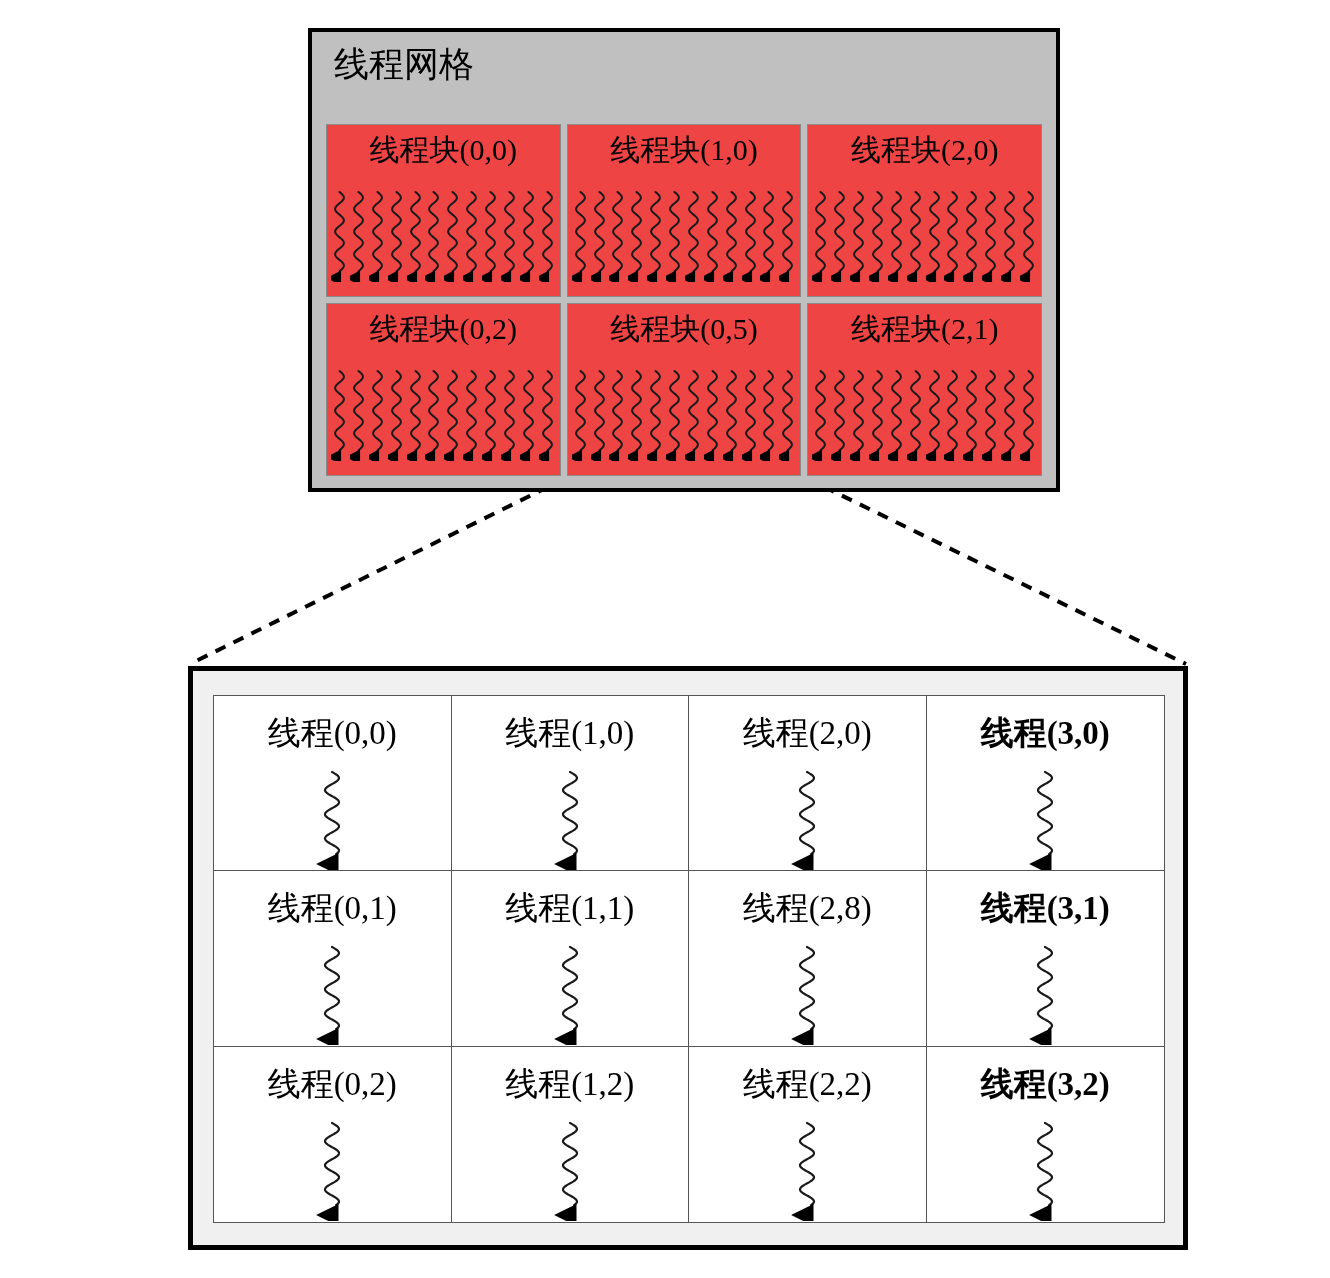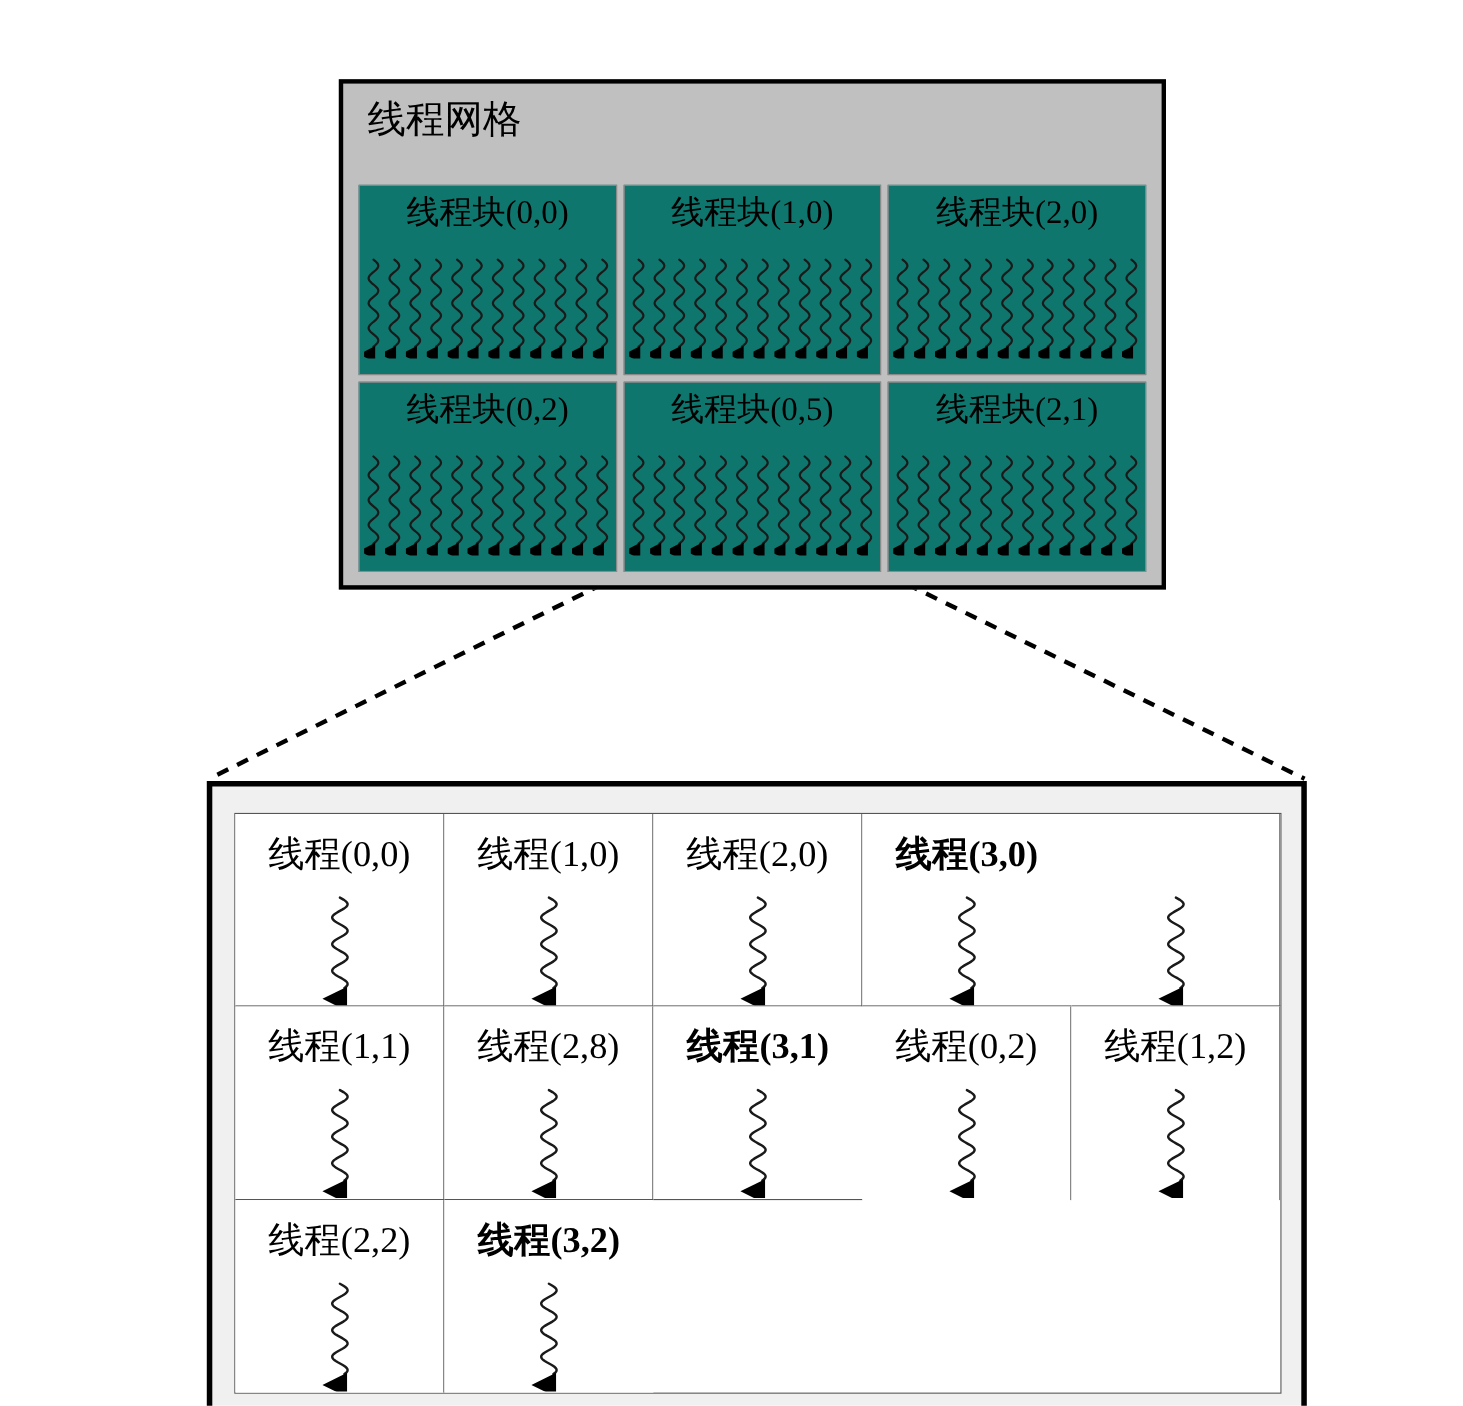--- a/index.html
+++ b/index.html
@@ -14,21 +14,20 @@
     position: relative;
     font-family: "Liberation Serif", "DejaVu Serif", serif;
     overflow: hidden;
   }
 
   #stage {
     position: absolute;
     left: 0; top: 0;
     width: 1330px;
     height: 1126px;
-    margin-top: 44px;
   }
 
   
   #connectors {
     position: absolute;
     left: 0; top: 0;
     width: 1330px;
     height: 1278px;
     pointer-events: none;
   }
@@ -59,21 +58,21 @@
     top: 92px;
     width: 716px;
     height: 352px;
     display: grid;
     grid-template-columns: repeat(3, 1fr);
     grid-template-rows: repeat(2, 1fr);
     gap: 6px;
   }
   .block {
     position: relative;
-    background: #0f766e;
+    background: #ef4444;
     border: 1px solid #8a8a8a;
     box-sizing: border-box;
     overflow: hidden;
   }
   .block-label {
     position: absolute;
     left: 0;
     right: 0;
     top: 6px;
     text-align: center;
@@ -108,21 +107,21 @@
   .detail-inner {
     position: absolute;
     left: 20px;
     top: 24px;
     width: 952px;
     height: 528px;
     background: #ffffff;
     border: 1px solid #555555;
     box-sizing: border-box;
     display: grid;
-    grid-template-columns: repeat(5, 1fr);
+    grid-template-columns: repeat(4, 1fr);
     grid-template-rows: repeat(3, 1fr);
   }
   .thread-cell {
     position: relative;
     box-sizing: border-box;
     border-right: 1px solid #555555;
     border-bottom: 1px solid #555555;
     background: #ffffff;
     overflow: hidden;
   }
@@ -666,20 +665,21 @@
         <div class="thread-label">线程(3,0)</div>
         <div class="thread-squiggle">
             <svg width="34" height="100" viewBox="0 0 34 100">
               <path d="M17.00 2.00 L18.65 2.91 L20.20 3.83 L21.57 4.74 L22.69 5.65 L23.49 6.56 L23.92 7.48 L23.97 8.39 L23.63 9.30 L22.91 10.22 L21.86 11.13 L20.54 12.04 L19.02 12.95 L17.39 13.87 L15.74 14.78 L14.15 15.69 L12.73 16.61 L11.54 17.52 L10.67 18.43 L10.14 19.34 L10.00 20.26 L10.26 21.17 L10.89 22.08 L11.86 23.00 L13.13 23.91 L14.61 24.82 L16.22 25.74 L17.88 26.65 L19.49 27.56 L20.95 28.47 L22.20 29.39 L23.16 30.30 L23.77 31.21 L24.00 32.13 L23.84 33.04 L23.29 33.95 L22.39 34.86 L21.19 35.78 L19.76 36.69 L18.17 37.60 L16.51 38.52 L14.88 39.43 L13.37 40.34 L12.07 41.25 L11.04 42.17 L10.34 43.08 L10.02 43.99 L10.09 44.91 L10.55 45.82 L11.37 46.73 L12.50 47.64 L13.89 48.56 L15.45 49.47 L17.10 50.38 L18.74 51.30 L20.29 52.21 L21.65 53.12 L22.75 54.03 L23.53 54.95 L23.94 55.86 L23.96 56.77 L23.59 57.69 L22.86 58.60 L21.79 59.51 L20.46 60.42 L18.93 61.34 L17.29 62.25 L15.64 63.16 L14.06 64.08 L12.65 64.99 L11.48 65.90 L10.63 66.82 L10.12 67.73 L10.01 68.64 L10.28 69.55 L10.94 70.47 L11.93 71.38 L13.21 72.29 L14.70 73.21 L16.32 74.12 L17.97 75.03 L19.58 75.94 L21.04 76.86 L22.27 77.77 L23.20 78.68 L23.79 79.60 L24.00 80.51 L23.82 81.42 L23.25 82.33 L22.33 83.25 L21.11 84.16" fill="none" stroke="#1a1a1a" stroke-width="2.2" stroke-linecap="round"></path>
               <polygon points="1.11,94.06 23.51,83.06 23.51,105.06" fill="#000000"></polygon>
             </svg>
           </div>
       </div>
 
       <div class="thread-cell">
+        <div class="thread-label">线程(0,1)</div>
         <div class="thread-squiggle">
             <svg width="34" height="100" viewBox="0 0 34 100">
               <path d="M17.00 2.00 L18.65 2.91 L20.20 3.83 L21.57 4.74 L22.69 5.65 L23.49 6.56 L23.92 7.48 L23.97 8.39 L23.63 9.30 L22.91 10.22 L21.86 11.13 L20.54 12.04 L19.02 12.95 L17.39 13.87 L15.74 14.78 L14.15 15.69 L12.73 16.61 L11.54 17.52 L10.67 18.43 L10.14 19.34 L10.00 20.26 L10.26 21.17 L10.89 22.08 L11.86 23.00 L13.13 23.91 L14.61 24.82 L16.22 25.74 L17.88 26.65 L19.49 27.56 L20.95 28.47 L22.20 29.39 L23.16 30.30 L23.77 31.21 L24.00 32.13 L23.84 33.04 L23.29 33.95 L22.39 34.86 L21.19 35.78 L19.76 36.69 L18.17 37.60 L16.51 38.52 L14.88 39.43 L13.37 40.34 L12.07 41.25 L11.04 42.17 L10.34 43.08 L10.02 43.99 L10.09 44.91 L10.55 45.82 L11.37 46.73 L12.50 47.64 L13.89 48.56 L15.45 49.47 L17.10 50.38 L18.74 51.30 L20.29 52.21 L21.65 53.12 L22.75 54.03 L23.53 54.95 L23.94 55.86 L23.96 56.77 L23.59 57.69 L22.86 58.60 L21.79 59.51 L20.46 60.42 L18.93 61.34 L17.29 62.25 L15.64 63.16 L14.06 64.08 L12.65 64.99 L11.48 65.90 L10.63 66.82 L10.12 67.73 L10.01 68.64 L10.28 69.55 L10.94 70.47 L11.93 71.38 L13.21 72.29 L14.70 73.21 L16.32 74.12 L17.97 75.03 L19.58 75.94 L21.04 76.86 L22.27 77.77 L23.20 78.68 L23.79 79.60 L24.00 80.51 L23.82 81.42 L23.25 82.33 L22.33 83.25 L21.11 84.16" fill="none" stroke="#1a1a1a" stroke-width="2.2" stroke-linecap="round"></path>
               <polygon points="1.11,94.06 23.51,83.06 23.51,105.06" fill="#000000"></polygon>
             </svg>
           </div>
       </div>
       <div class="thread-cell">
         <div class="thread-label">线程(1,1)</div>
         <div class="thread-squiggle">

